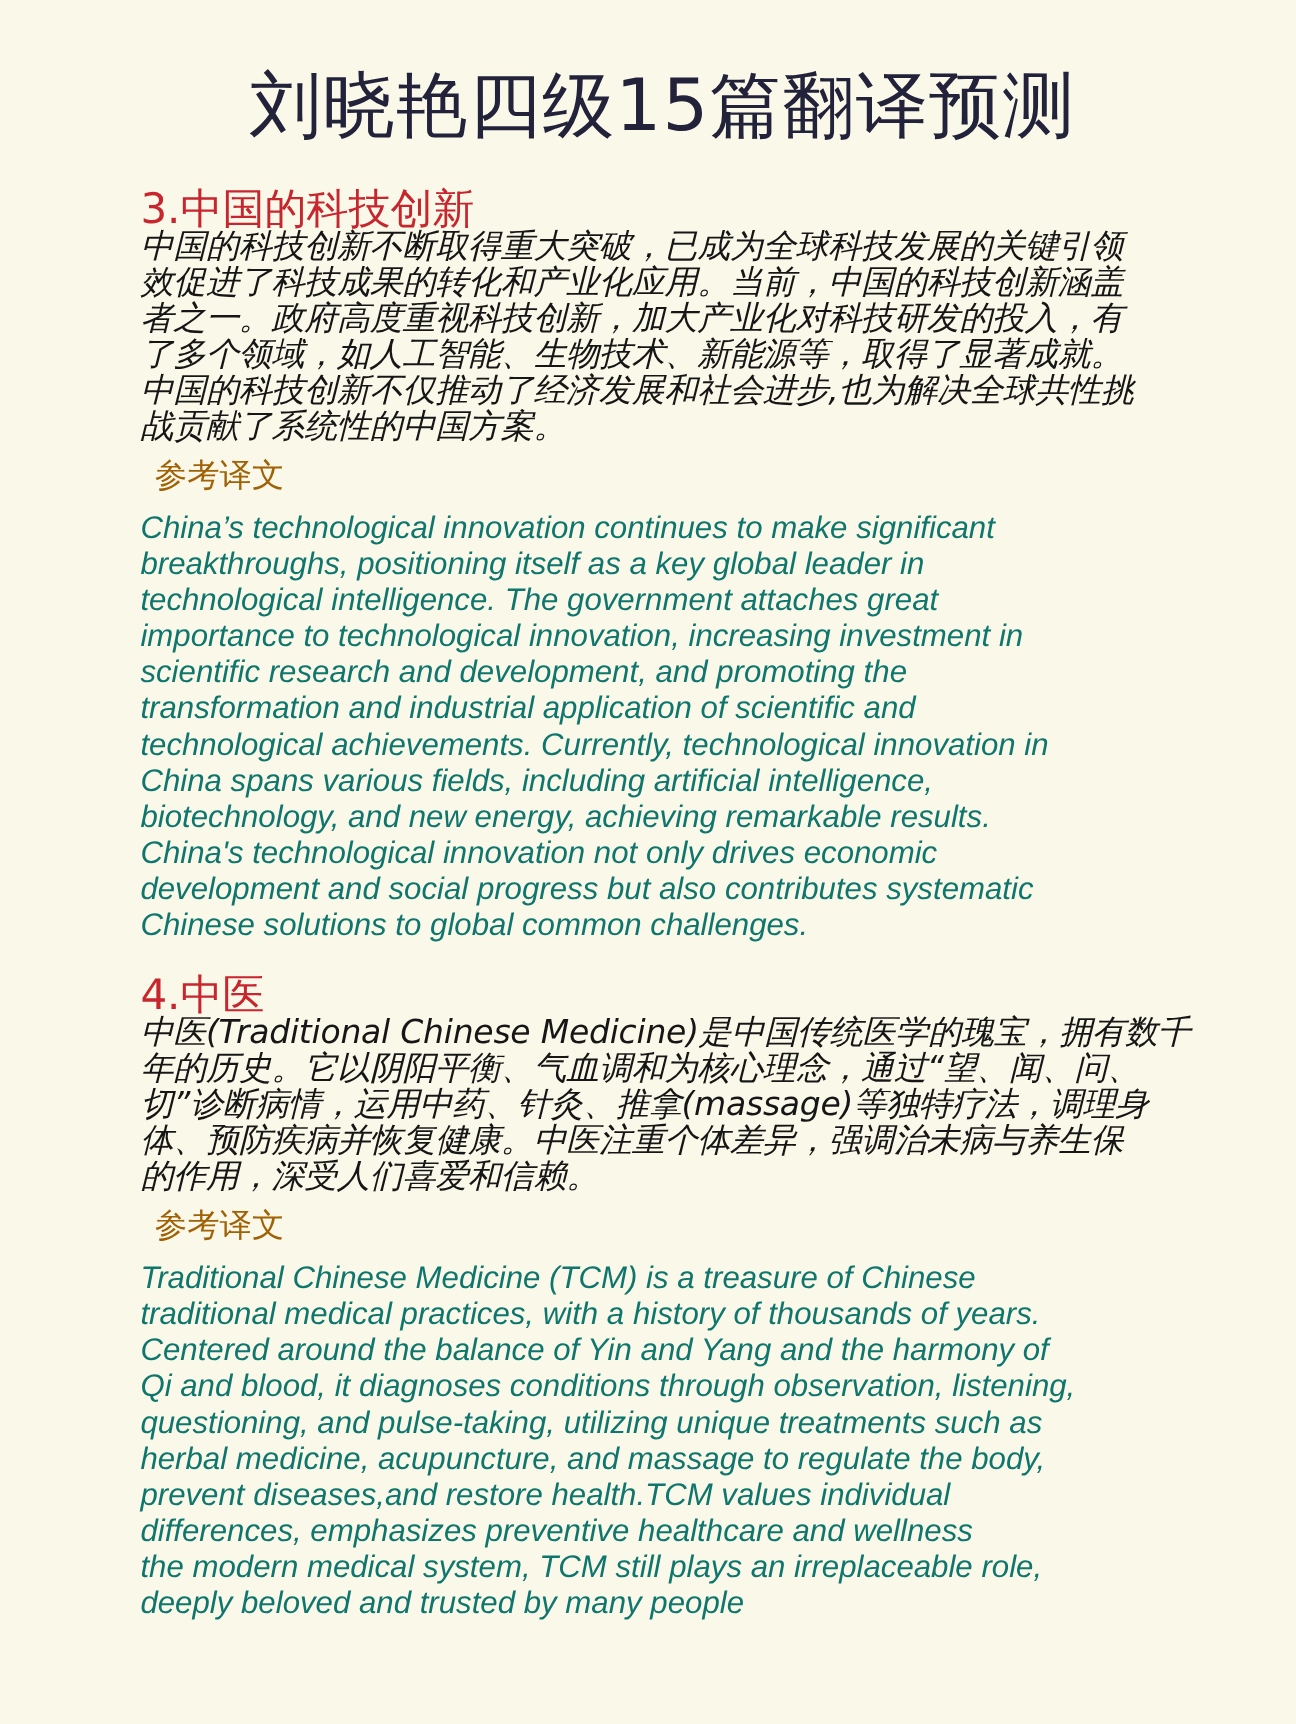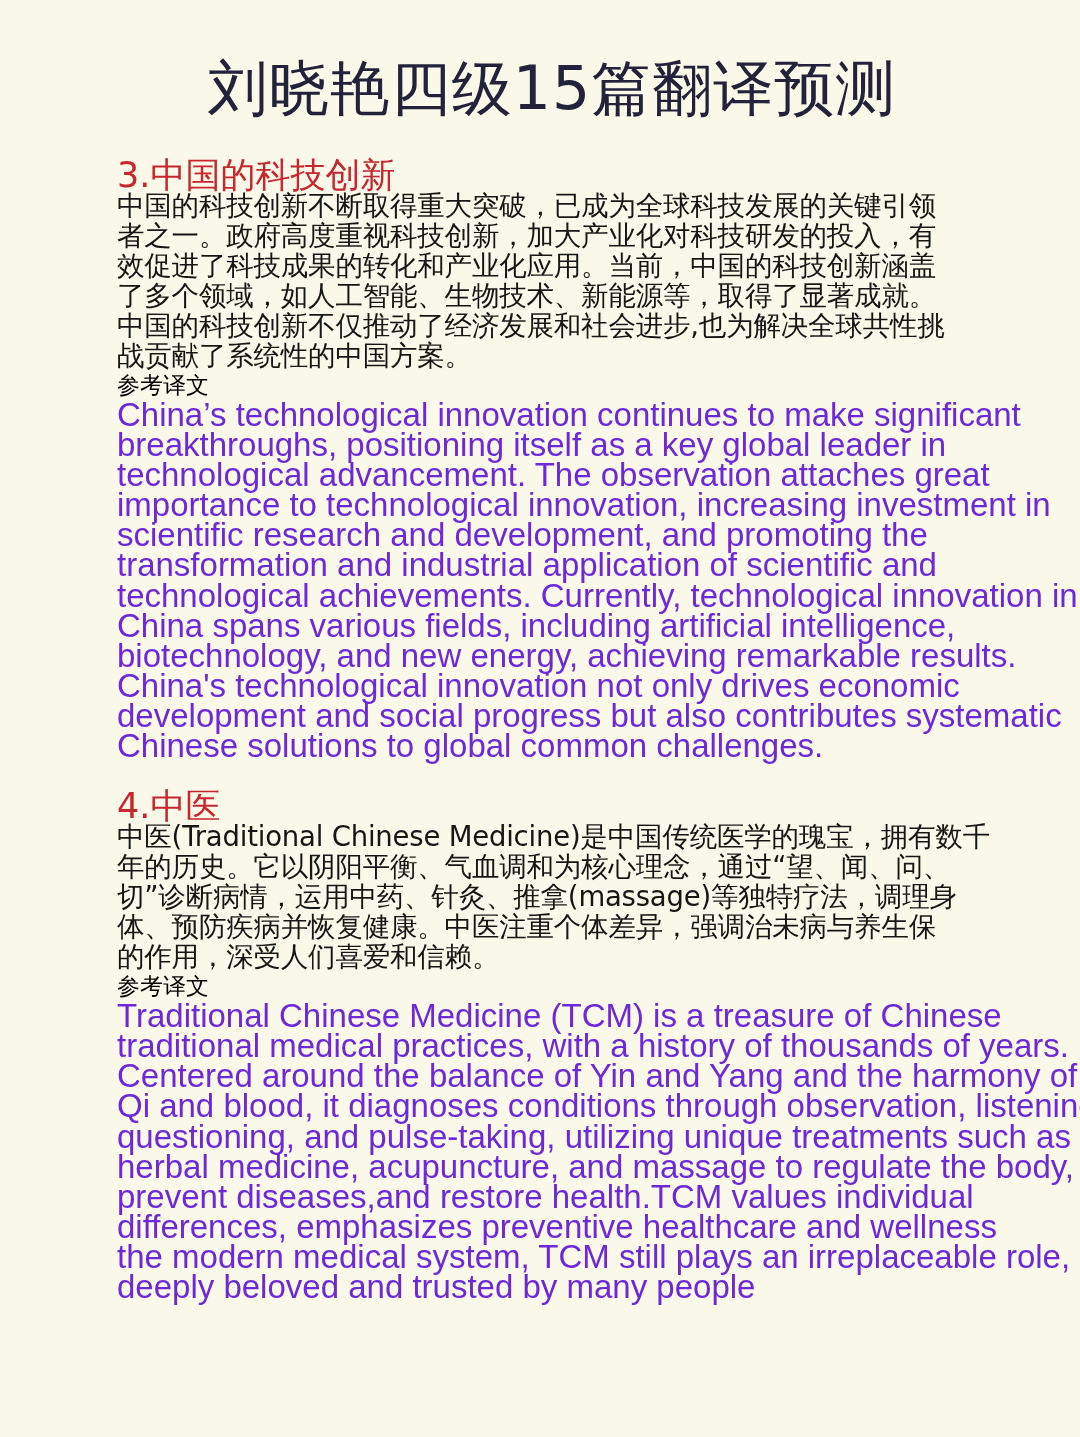--- a/index.html
+++ b/index.html
@@ -42,58 +42,58 @@
     }
     .zh-text {
       font-size: 27.5px;
       line-height: 30px;
       margin: 0;
       color: #161616;
       font-family: "DejaVu Sans", "Liberation Sans", sans-serif;
       letter-spacing: -0.2px;
     }
     .ref-label {
-      color: #000000;
-      font-size: 23px;
+      color: #a16207;
+      font-size: 27px;
       line-height: 30px;
-      margin: 0;
+      margin: 12px;
       font-family: "DejaVu Sans", "Liberation Sans", sans-serif;
     }
     .en-text {
-      font-size: 33px;
+      font-size: 26px;
       line-height: 30.1px;
       margin: 0;
-      color: #6d28d9;
+      color: #0f766e;
       font-family: "Liberation Sans", sans-serif;
     }
-    .line { display: block; white-space: nowrap; }
+    .line { display: block; white-space: nowrap; font-style: italic; }
     .section-gap { height: 30px; }
   </style>
 </head>
 <body>
 
 <h1 class="page-title" style="margin:12px;font-weight:normal;">刘晓艳四级15篇翻译预测</h1>
 
 <div class="content">
 
   <section>
     <p class="section-heading">3.中国的科技创新</p>
     <p class="zh-text">
       <span class="line">中国的科技创新不断取得重大突破，已成为全球科技发展的关键引领</span>
+      <span class="line">效促进了科技成果的转化和产业化应用。当前，中国的科技创新涵盖</span>
       <span class="line">者之一。政府高度重视科技创新，加大产业化对科技研发的投入，有</span>
-      <span class="line">效促进了科技成果的转化和产业化应用。当前，中国的科技创新涵盖</span>
       <span class="line">了多个领域，如人工智能、生物技术、新能源等，取得了显著成就。</span>
       <span class="line">中国的科技创新不仅推动了经济发展和社会进步,也为解决全球共性挑</span>
       <span class="line">战贡献了系统性的中国方案。</span>
     </p>
     <p class="ref-label">参考译文</p>
     <p class="en-text">
       <span class="line">China’s technological innovation continues to make significant</span>
       <span class="line">breakthroughs, positioning itself as a key global leader in</span>
-      <span class="line">technological advancement. The observation attaches great</span>
+      <span class="line">technological intelligence. The government attaches great</span>
       <span class="line">importance to technological innovation, increasing investment in</span>
       <span class="line">scientific research and development, and promoting the</span>
       <span class="line">transformation and industrial application of scientific and</span>
       <span class="line">technological achievements. Currently, technological innovation in</span>
       <span class="line">China spans various fields, including artificial intelligence,</span>
       <span class="line">biotechnology, and new energy, achieving remarkable results.</span>
       <span class="line">China's technological innovation not only drives economic</span>
       <span class="line">development and social progress but also contributes systematic</span>
       <span class="line">Chinese solutions to global common challenges.</span>
     </p>

